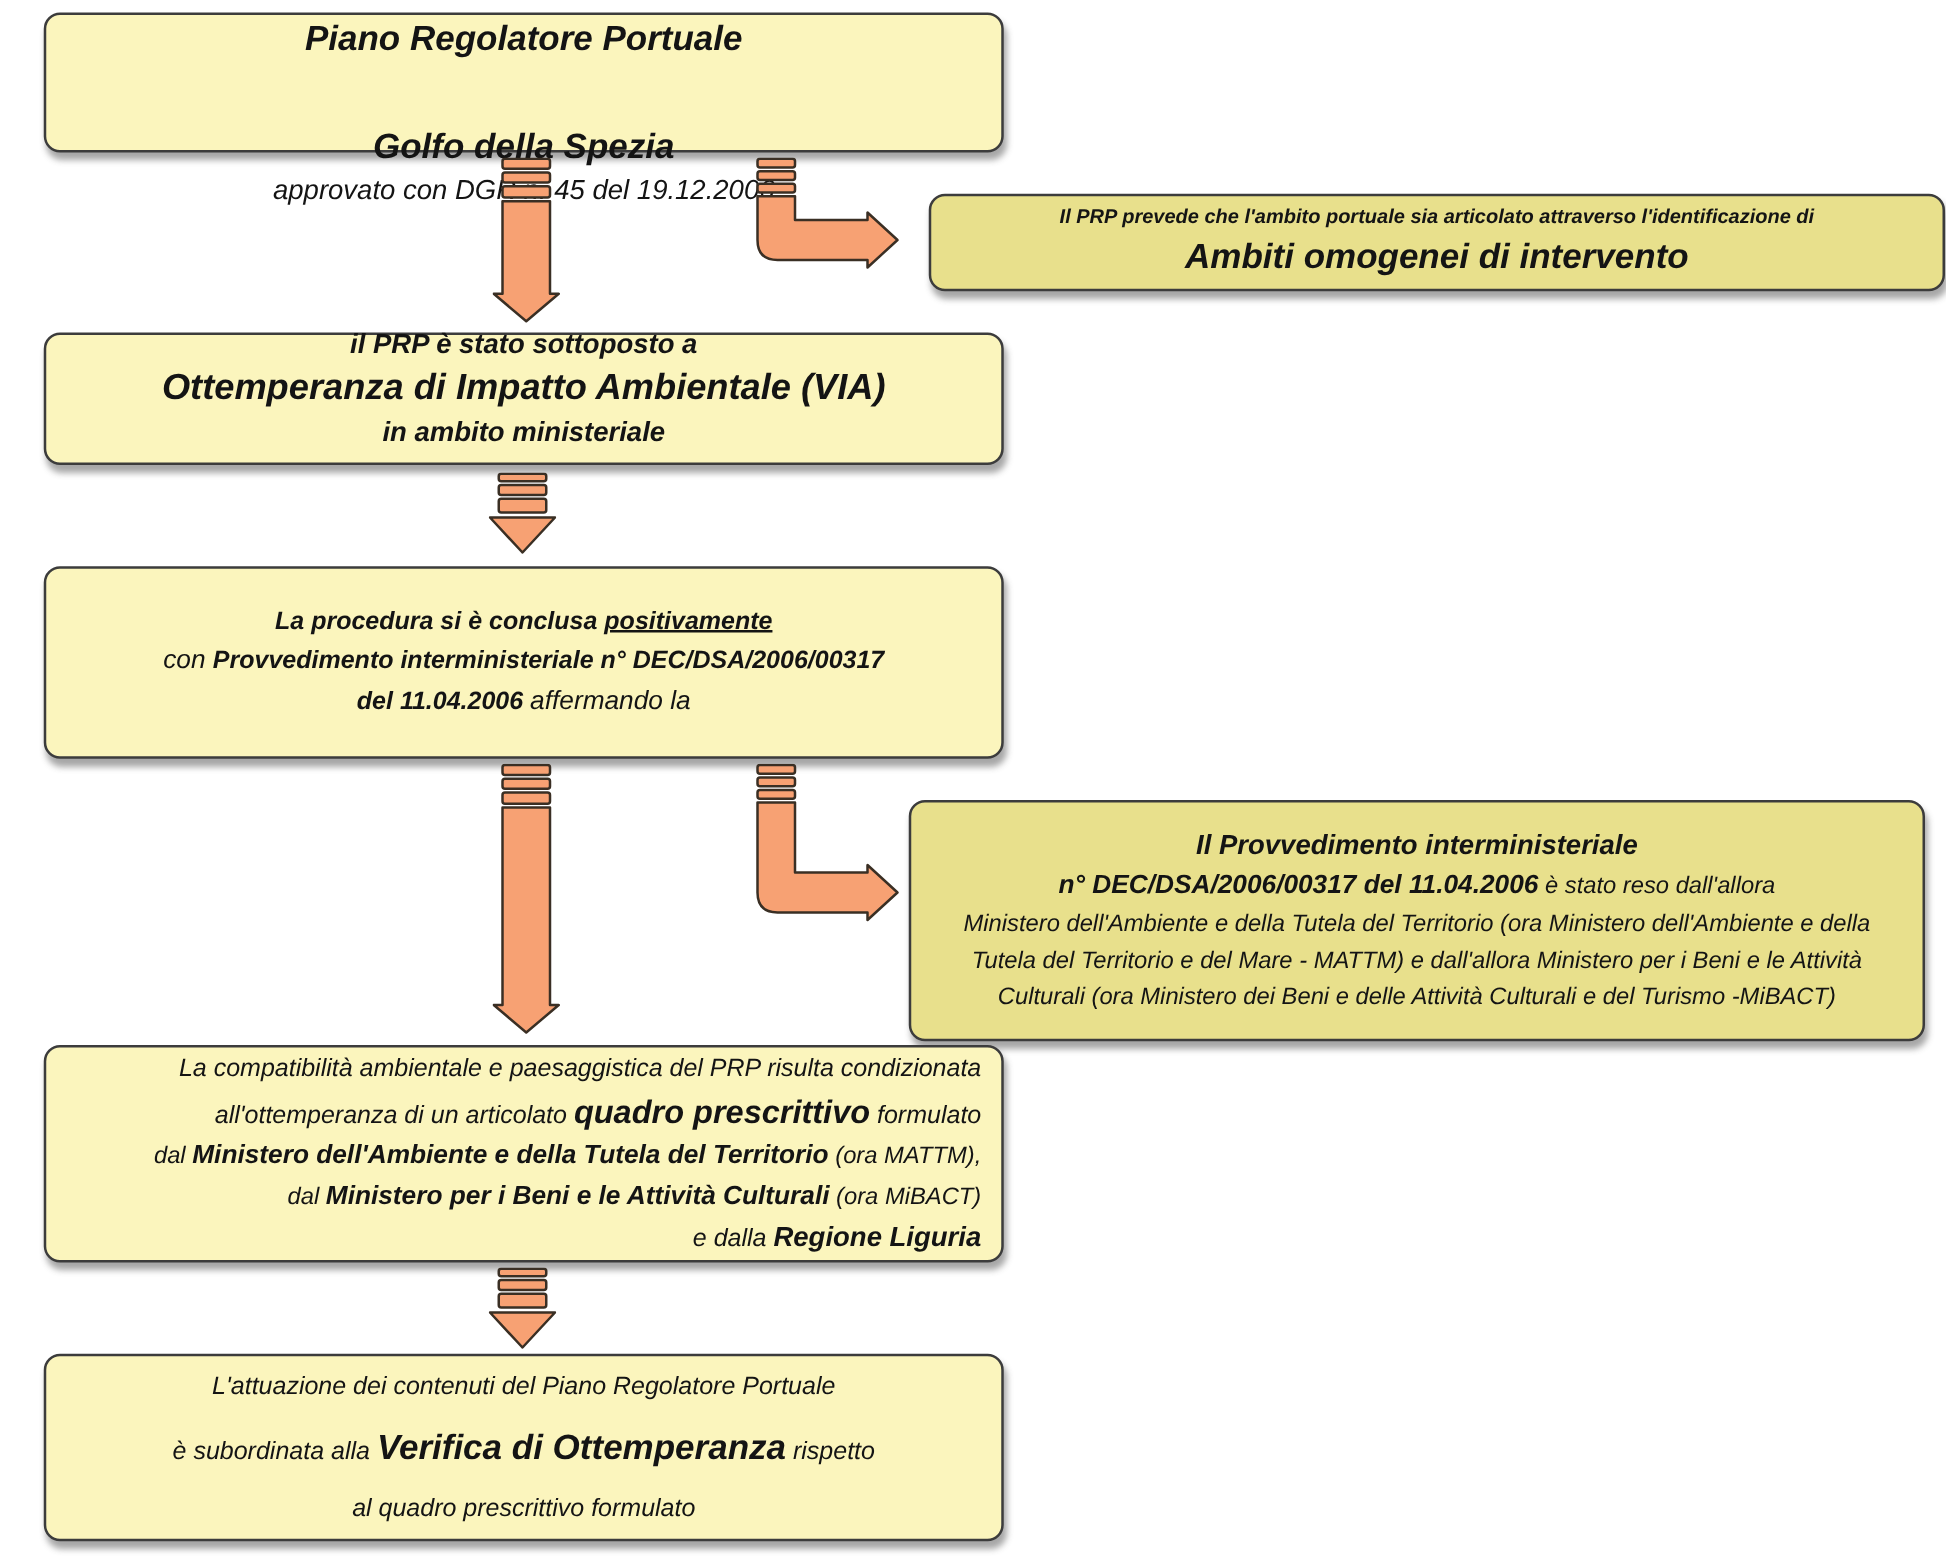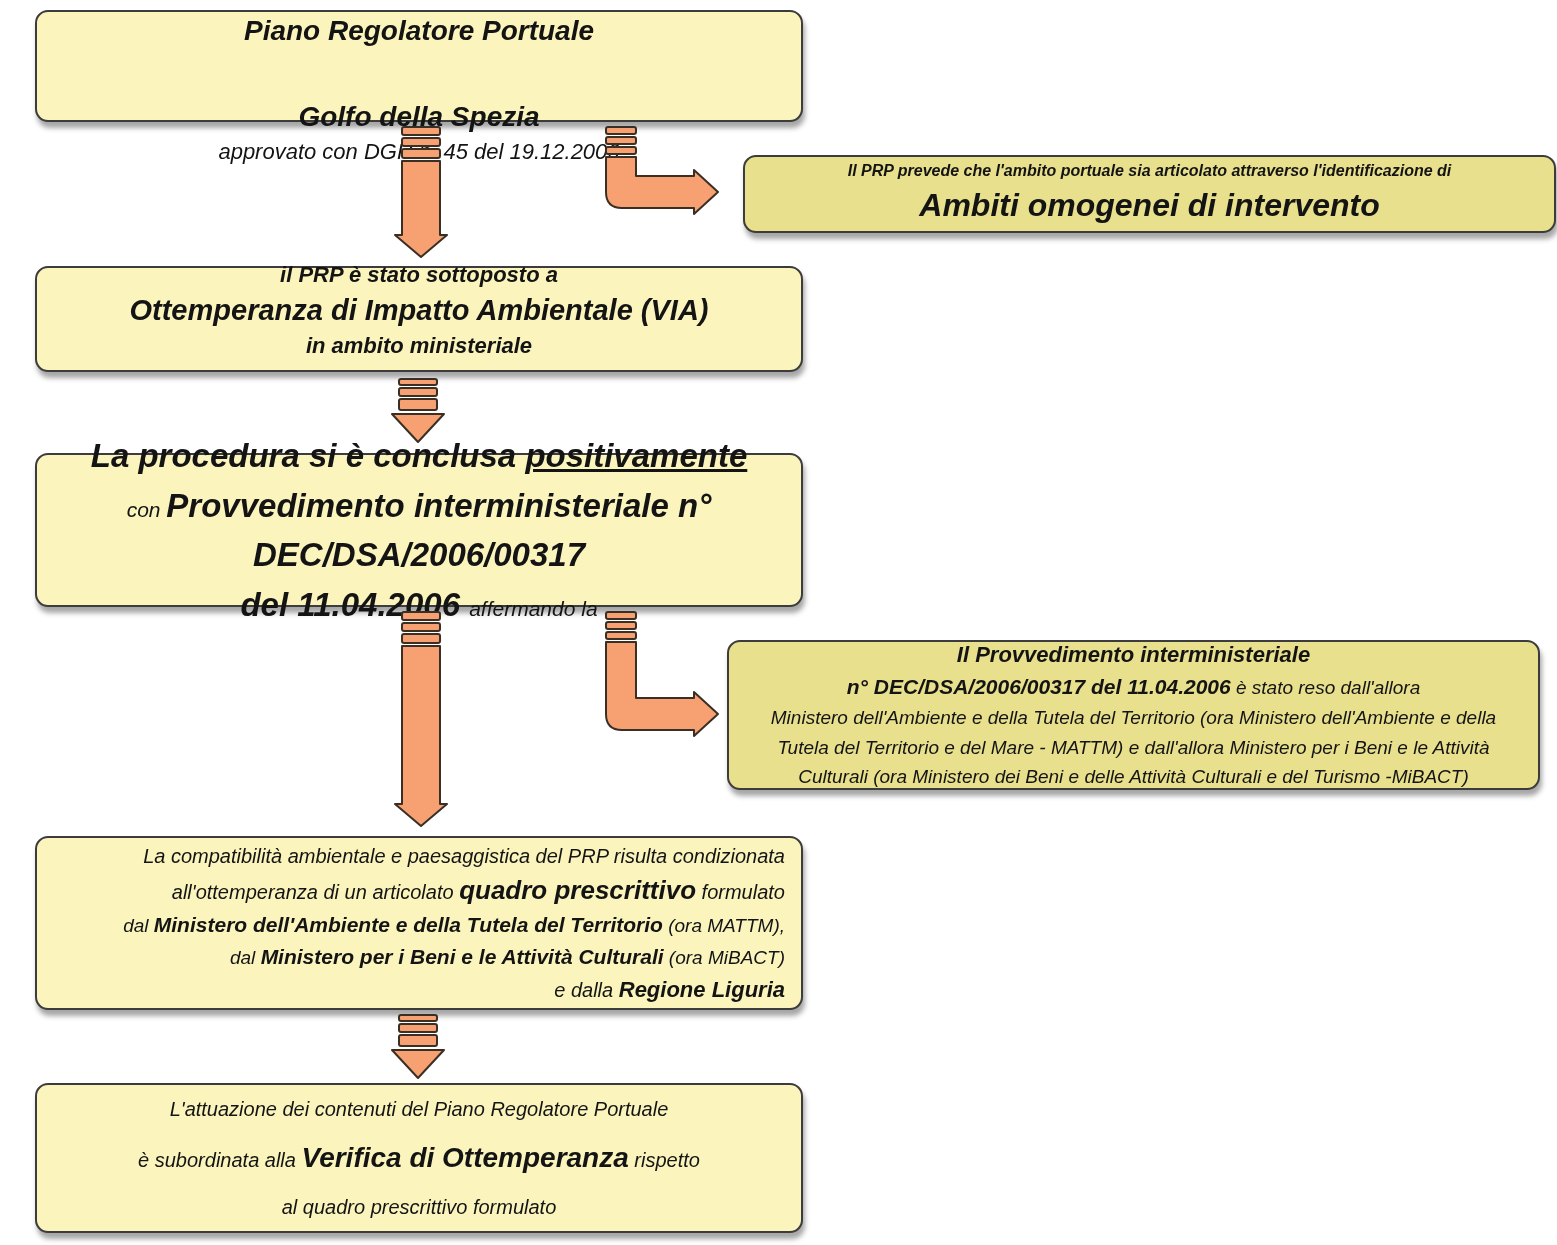--- a/index.html
+++ b/index.html
@@ -30,22 +30,22 @@
   .box.branch { background: #e8e08c; }
   .line { width: 100%; }
   .b  { font-weight: bold; }
   .u  { text-decoration: underline; }
   
   .fs16 { font-size: 16px; line-height: 1.45; }
   .fs19 { font-size: 19px; line-height: 1.55; }
   .fs20 { font-size: 20px; line-height: 1.6; }
   .fs21 { font-size: 21px; line-height: 1.55; }
   .fs22 { font-size: 22px; line-height: 1.45; }
-  .fs24 { font-size: 32px; line-height: 1.45; }
-  .fs25 { font-size: 33px; line-height: 1.5; }
+  .fs24 { font-size: 28px; line-height: 1.45; }
+  .fs25 { font-size: 20px; line-height: 1.5; }
   .fs26 { font-size: 26px; line-height: 1.4; }
   .fs28 { font-size: 28px; line-height: 1.35; margin-top: 48px; }
   .fs29 { font-size: 29px; line-height: 1.35; }
   .arrow { position: absolute; }
   .arrow svg { display: block; }
 </style>
 </head>
 <body>
 
 <div class="canvas">
@@ -121,21 +121,21 @@
     <svg width="118" height="130" viewBox="0 0 118 130">
       <g fill="#f7a173" stroke="#3a2f24" stroke-width="2" stroke-linejoin="round">
         <rect x="2" y="1" width="30" height="7" rx="2"></rect>
         <rect x="2" y="11" width="30" height="7" rx="2"></rect>
         <rect x="2" y="21" width="30" height="7" rx="2"></rect>
         <path d="M 2,31 L 2,103 Q 2,119 18,119 L 90,119 L 90,125 L 114,103 L 90,81 L 90,87 L 32,87 L 32,31 Z"></path>
       </g>
     </svg>
   </div>
 
-  <div class="box branch" style="left:727px; top:640px; width:813px; height:150px;">
+  <div class="box branch" style="left:727px; top:640px; width:813px; height:193px;">
     <div class="line b fs22">Il Provvedimento interministeriale</div>
     <div class="line fs19"><span class="b fs21">n° DEC/DSA/2006/00317 del 11.04.2006</span><span> è stato reso dall'allora</span></div>
     <div class="line fs19">Ministero dell'Ambiente e della Tutela del Territorio (ora Ministero dell'Ambiente e della</div>
     <div class="line fs19">Tutela del Territorio e del Mare - MATTM) e dall'allora Ministero per i Beni e le Attività</div>
     <div class="line fs19">Culturali (ora Ministero dei Beni e delle Attività Culturali e del Turismo -MiBACT)</div>
   </div>
 
   <div class="box main" style="left:35px; top:836px; width:768px; height:174px;text-align:right;">
     <div class="line fs20">La compatibilità ambientale e paesaggistica del PRP risulta condizionata</div>
     <div class="line fs20"><span>all'ottemperanza di un articolato </span><span class="b fs26">quadro prescrittivo</span><span> formulato</span></div>

